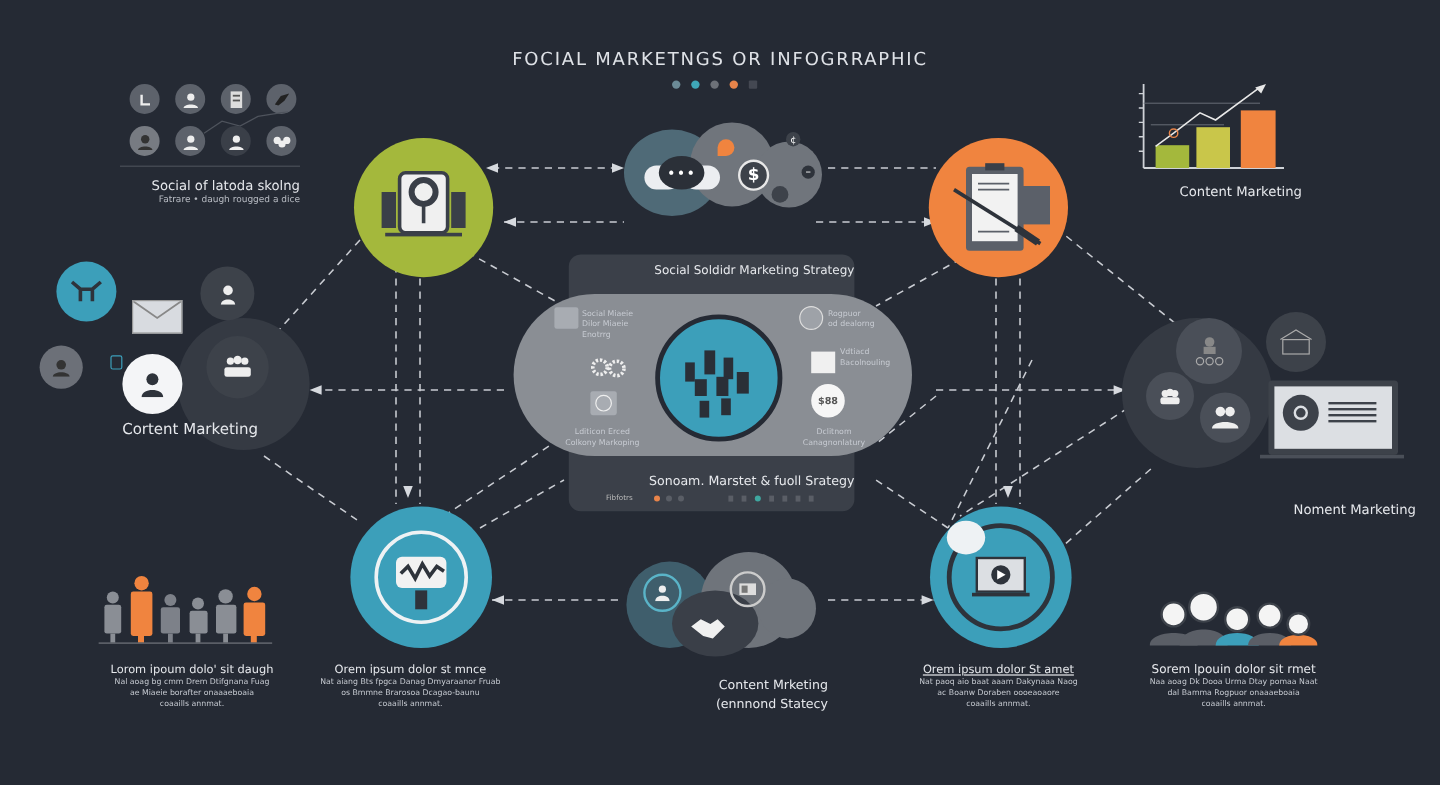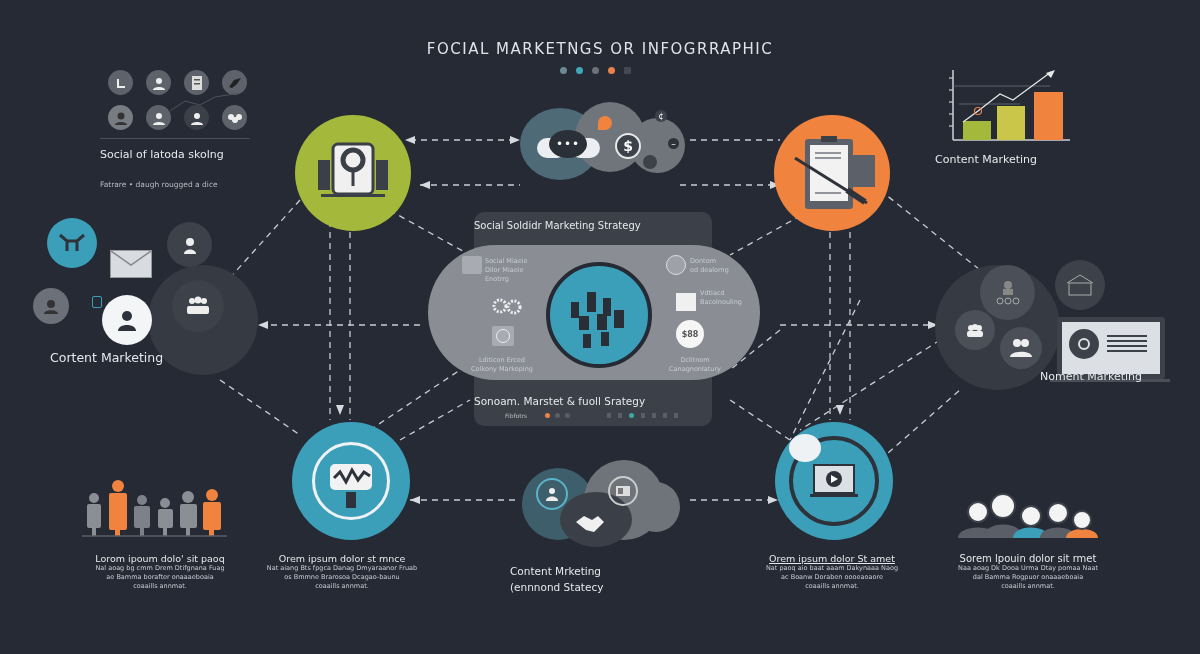--- a/index.html
+++ b/index.html
@@ -2,21 +2,21 @@
 <html><head>
 <meta charset="utf-8">
 <style>
   * { box-sizing: border-box; margin: 0; padding: 0; }
   body { width: 1200px; height: 654px; background: #252a34; font-family: "DejaVu Sans", sans-serif; color: #e6e8ec; position: relative; overflow: hidden; }
   .abs { position: absolute; }
   .title { left: 0; width: 1200px; top: 40px; text-align: center; font-size: 15px; letter-spacing: 1.5px; color: #dfe2e7; }
   .dots { left: 560px; top: 67px; display: flex; gap: 9px; }
   .dot { width: 7px; height: 7px; border-radius: 50%; }
   .circle { border-radius: 50%; display: flex; align-items: center; justify-content: center; }
-  .lbl { text-align: left; color: #e6e8ec; }
+  .lbl { text-align: right; color: #e6e8ec; }
   .cap { font-size: 12.5px; }
   .tiny { font-size: 6.5px; color: #c7cbd2; line-height: 9px; text-align: center; }
   .ico { border-radius: 50%; background: #5d626b; display: flex; align-items: center; justify-content: center; }
   svg { display: block; }
   .panel { background: #3b4049; border-radius: 10px; }
   .pill { background: #8a8e94; border-radius: 70px; }
 </style>
 </head>
 <body>
 
@@ -121,21 +121,21 @@
     <div class="ico" style="width:25px;height:25px">
         <svg width="16" height="12">
           <circle cx="4" cy="5" r="3" fill="#eee"></circle>
           <circle cx="12" cy="5" r="3" fill="#eee"></circle>
           <circle cx="8" cy="8" r="3" fill="#eee"></circle>
         </svg>
       </div>
   </div>
   <div style="border-top:1px solid #4a4f58;margin-top:8px;width:150px;"></div>
   <div class="lbl" style="font-size:11px;margin-top:9px;width:150px;">Social of latoda skolng</div>
-  <div class="lbl" style="font-size:7.5px;color:#b8bcc3;margin-top:19px;width:150px;">Fatrare  •  daugh rougged a dice</div>
+  <div class="lbl" style="font-size:7.5px;color:#b8bcc3;margin-top:0;width:150px;">Fatrare  •  daugh rougged a dice</div>
 </div>
 
 <div class="abs" style="left:945px;top:68px;width:130px;height:80px;">
   <svg width="130" height="78">
     <line x1="8" y1="2" x2="8" y2="72" stroke="#cfd2d7" stroke-width="1.5"></line>
     <line x1="8" y1="72" x2="125" y2="72" stroke="#cfd2d7" stroke-width="1.5"></line>
     <g stroke="#cfd2d7" stroke-width="1.2">
         <line x1="4" y1="10" x2="8" y2="10"></line>
         <line x1="4" y1="22" x2="8" y2="22"></line>
         <line x1="4" y1="34" x2="8" y2="34"></line>
@@ -293,21 +293,21 @@
   </div>
   <div class="abs" style="left:122px;top:62px;width:108px;height:62px;background:#3d424a;border-radius:3px;">
     <div class="abs" style="left:5px;top:5px;width:98px;height:52px;background:#dcdfe3;"></div>
     <div class="abs circle" style="left:12px;top:12px;width:30px;height:30px;background:#3d424a;">
         <div style="width:12px;height:12px;border:2px solid #dcdfe3;border-radius:50%"></div>
       </div>
     <div class="abs" style="left:50px;top:18px;width:40px;height:2px;background:#3d424a;box-shadow:0 5px 0 #3d424a,0 10px 0 #3d424a,0 15px 0 #3d424a;"></div>
   </div>
   <div class="abs" style="left:115px;top:124px;width:120px;height:3px;background:#4a4f58;"></div>
 </div>
-<div class="abs lbl" style="left:1040px;top:370px;width:140px;font-size:11px;">Noment Marketing</div>
+<div class="abs lbl" style="left:1040px;top:418px;width:140px;font-size:11px;">Noment Marketing</div>
 
 <div class="abs panel" style="left:474px;top:212px;width:238px;height:214px;"></div>
 <div class="abs lbl" style="left:474px;top:220px;width:238px;font-size:10px;">Social Soldidr Marketing Strategy</div>
 <div class="abs pill" style="left:428px;top:245px;width:332px;height:135px;"></div>
 <div class="abs circle" style="left:546px;top:262px;width:106px;height:106px;background:#3c9fba;border:4px solid #252a34;">
   <svg width="80" height="70">
     <g fill="#2a2f37">
       <rect x="12" y="22" width="8" height="16"></rect>
         <rect x="28" y="12" width="9" height="20"></rect>
         <rect x="44" y="18" width="8" height="18"></rect>
@@ -334,21 +334,21 @@
 <div class="abs" style="left:492px;top:326px;width:22px;height:20px;background:#a8acb2;border-radius:2px;">
     <div style="margin:3px auto;width:14px;height:14px;border:1.5px solid #eee;border-radius:50%"></div>
   </div>
 <div class="abs tiny" style="left:462px;top:356px;width:80px;">
   <div>Lditicon Erced</div>
     <div>Colkony Markoping</div>
 </div>
 
 <div class="abs circle" style="left:666px;top:255px;width:20px;height:20px;background:#9ea2a8;border:1px solid #ddd;"></div>
 <div class="abs tiny" style="left:690px;top:257px;width:50px;text-align:left;">
-  <div>Dontom</div>
+  <div>Rogpuor</div>
     <div>od dealorng</div>
 </div>
 <div class="abs" style="left:676px;top:293px;width:20px;height:18px;background:#f0f0f0;"></div>
 <div class="abs tiny" style="left:700px;top:289px;width:45px;text-align:left;">
   <div>Vdtiacd</div>
     <div>Bacolnouling</div>
 </div>
 <div class="abs circle" style="left:676px;top:320px;width:28px;height:28px;background:#f6f6f6;color:#555;font-size:8px;font-weight:bold;">$88</div>
 <div class="abs tiny" style="left:665px;top:356px;width:60px;">
   <div>Dclitnom</div>
@@ -444,23 +444,23 @@
     <path d="M55 50c0-14 36-14 36 0z" fill="#3c9fba"></path>
       <circle cx="73" cy="28" r="10" fill="#f4f4f4" stroke="#3d424a" stroke-width="2"></circle>
     <path d="M82 50c0-14 36-14 36 0z" fill="#5a5e66"></path>
       <circle cx="100" cy="25" r="10" fill="#f4f4f4" stroke="#3d424a" stroke-width="2"></circle>
     <path d="M108 50c0-12 32-12 32 0z" fill="#f0843f"></path>
       <circle cx="124" cy="32" r="9" fill="#f4f4f4" stroke="#3d424a" stroke-width="2"></circle>
   </svg>
 </div>
 
 <div class="abs" style="left:70px;top:553px;width:180px;text-align:center;">
-  <div style="font-size:9.5px;color:#e6e8ec;">Lorom ipoum dolo' sit paoq</div>
+  <div style="font-size:9.5px;color:#e6e8ec;">Lorom ipoum dolo' sit daugh</div>
   <div class="tiny">Nal aoag bg cmm Drem Dtifgnana  Fuag</div>
-  <div class="tiny">ae Bamma  borafter  onaaaeboaia</div>
+  <div class="tiny">ae Miaeie  borafter  onaaaeboaia</div>
   <div class="tiny">coaaills annmat.</div>
 </div>
 <div class="abs" style="left:262px;top:553px;width:160px;text-align:center;">
   <div style="font-size:9.5px;color:#e6e8ec;">Orem ipsum dolor st mnce</div>
   <div class="tiny">Nat aiang Bts fpgca Danag Dmyaraanor Fruab</div>
   <div class="tiny">os Bmmne Brarosoa  Dcagao-baunu</div>
   <div class="tiny">coaaills annmat.</div>
 </div>
 <div class="abs" style="left:752px;top:553px;width:160px;text-align:center;">
   <div style="font-size:9.5px;color:#e6e8ec;text-decoration:underline;">Orem ipsum dolor St amet</div>

